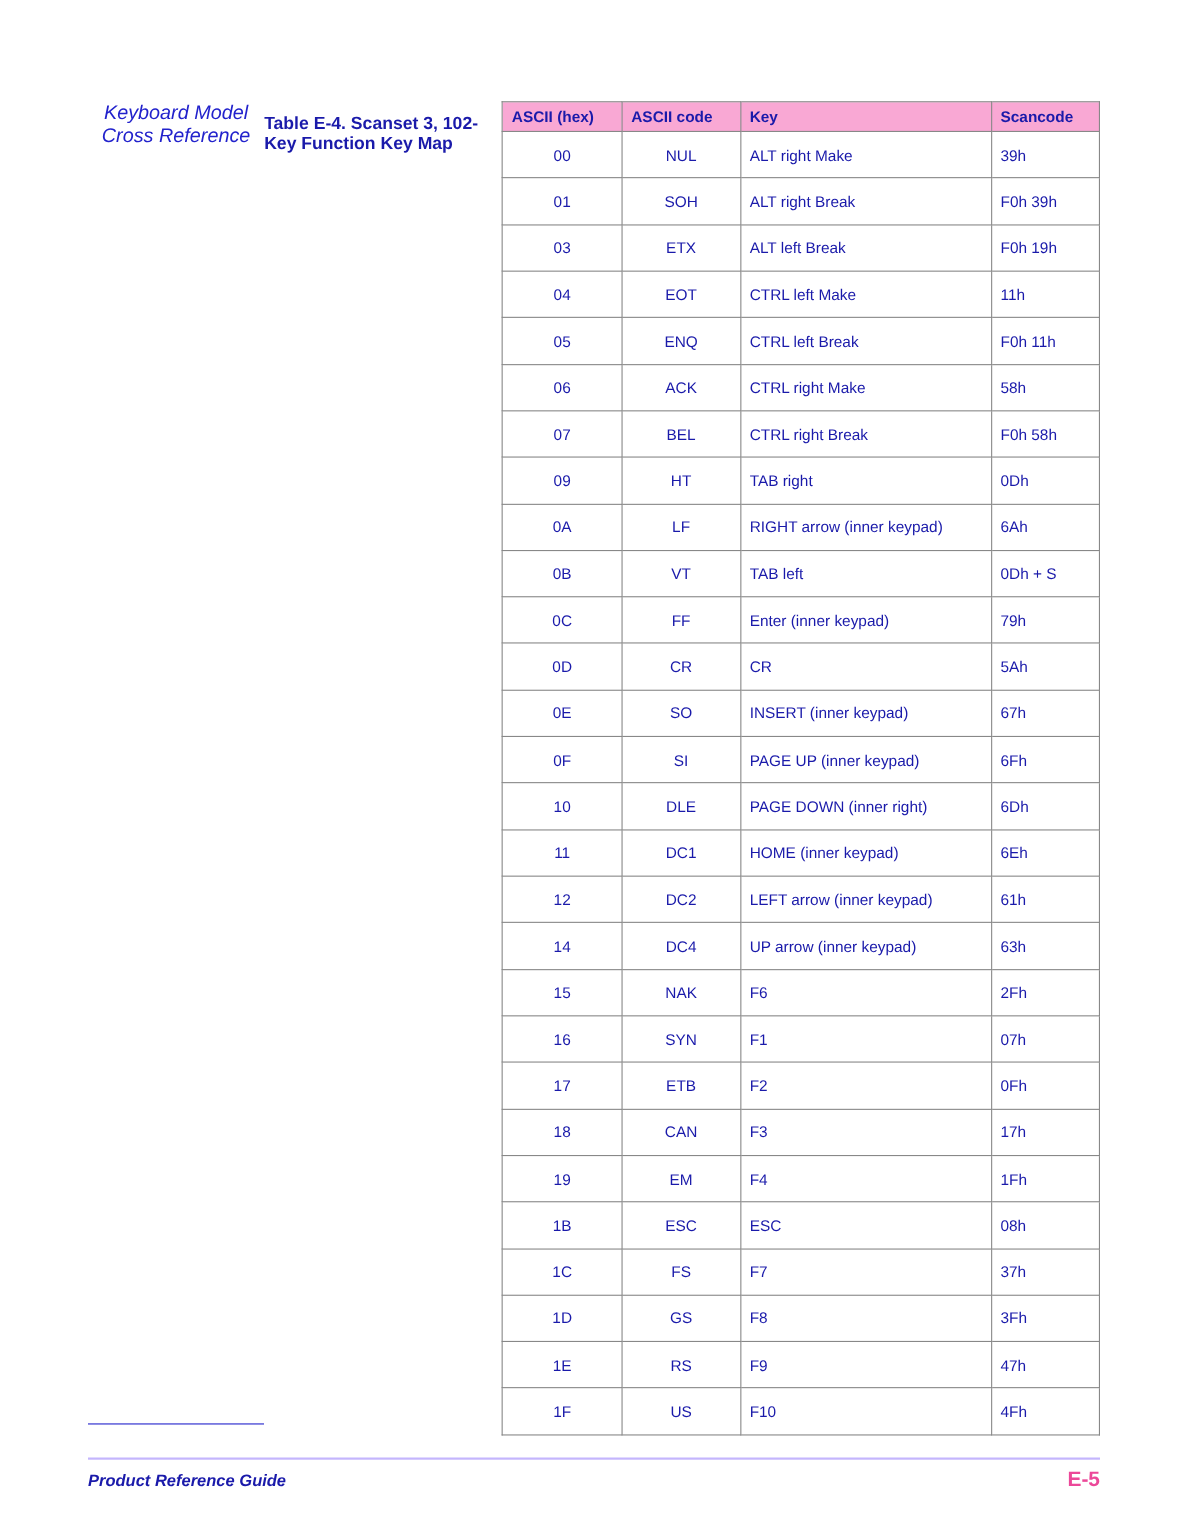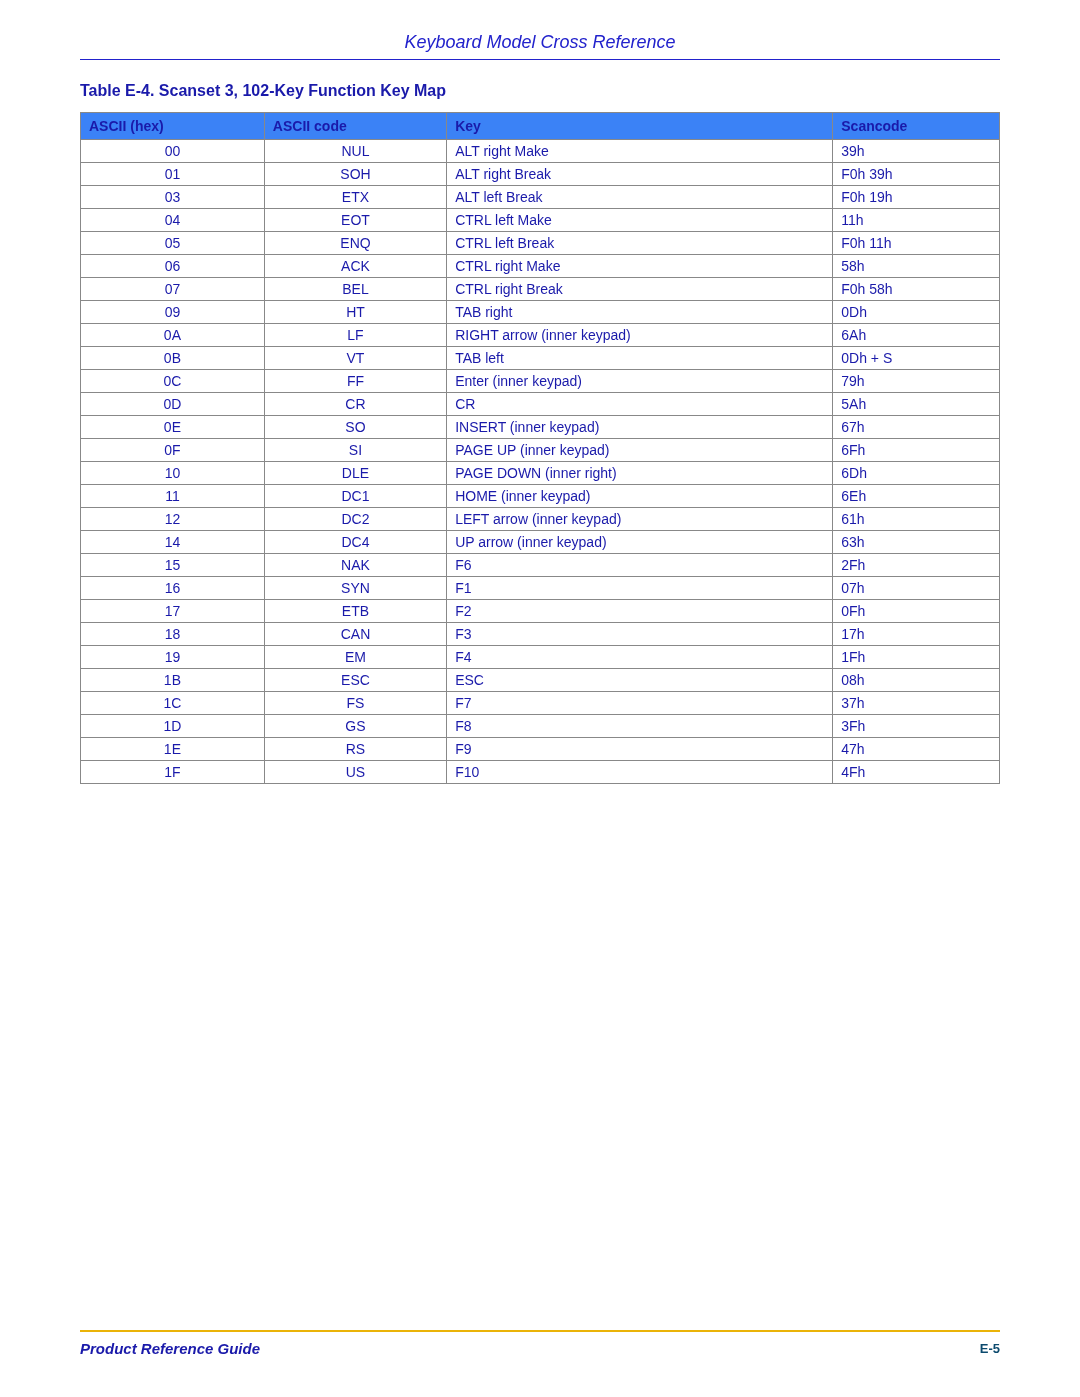--- a/index.html
+++ b/index.html
@@ -7,23 +7,23 @@
       font-family: Arial, sans-serif;
       background: #fff;
       color: #1a1aaa;
       width: 1080px;
       min-height: 1397px;
       position: relative;
     }
     .page-wrapper {
       width: 1080px;
       min-height: 1397px;
-      padding: 32px 80px;
+      padding: 92px 80px;
       display: flex;
-      flex-direction: column;
+      flex-direction: row;
     }
     .page-header {
       text-align: center;
       font-size: 18px;
       color: #2222cc;
       font-style: italic;
       margin-bottom: 10px;
       padding-bottom: 6px;
       border-bottom: 1px solid #2222cc;
     }
@@ -36,21 +36,21 @@
     }
     table {
       width: 100%;
       border-collapse: collapse;
       font-size: 14px;
       color: #1a1aaa;
     }
     thead tr th {
       border: 1px solid #888;
       padding: 5px 8px;
-      background: #3b82f6;
+      background: #f9a8d4;
       font-weight: bold;
       text-align: left;
       color: #1a1aaa;
     }
     tbody tr td {
       border: 1px solid #888;
       padding: 3px 8px;
       color: #1a1aaa;
     }
     tbody tr td:first-child,
@@ -58,33 +58,33 @@
       text-align: center;
     }
     .page-footer {
       position: absolute;
       bottom: 40px;
       left: 80px;
       right: 80px;
       display: flex;
       justify-content: space-between;
       align-items: center;
-      border-top: 2px solid #eab308;
+      border-top: 2px solid #c4b5fd;
       padding-top: 8px;
     }
     .footer-left {
       font-style: italic;
       font-weight: bold;
       color: #1a1aaa;
       font-size: 15px;
     }
     .footer-right {
       font-weight: bold;
-      color: #0c4a6e;
-      font-size: 13px;
+      color: #ec4899;
+      font-size: 19px;
     }
   </style>
 </head>
 <body>
 
 <div class="page-wrapper">
   <div class="page-header">Keyboard Model Cross Reference</div>
 
   <div class="table-title">Table E-4. Scanset 3, 102-Key Function Key Map</div>
 

